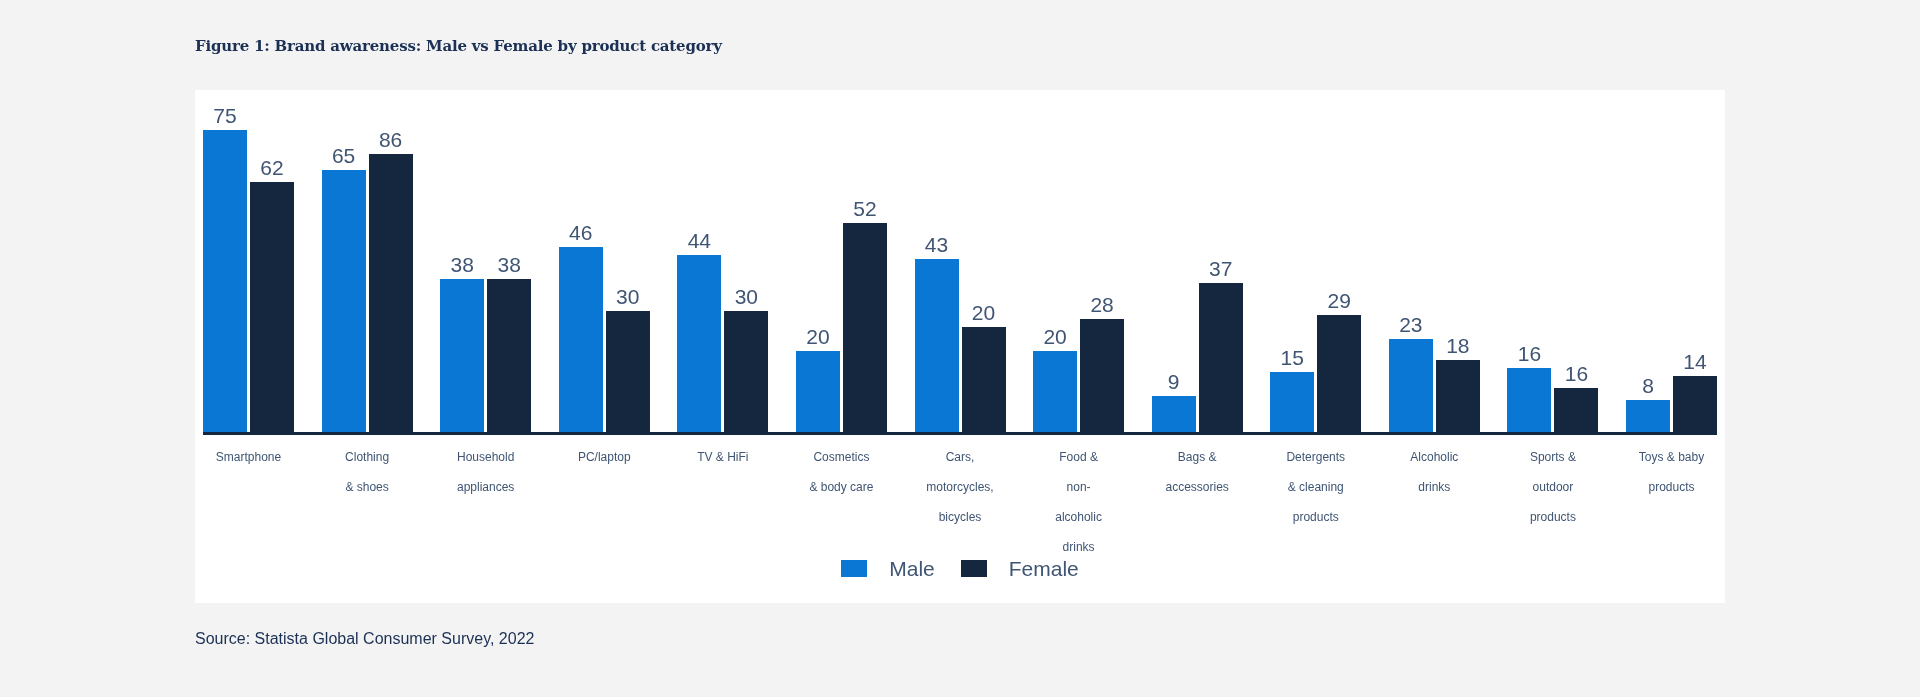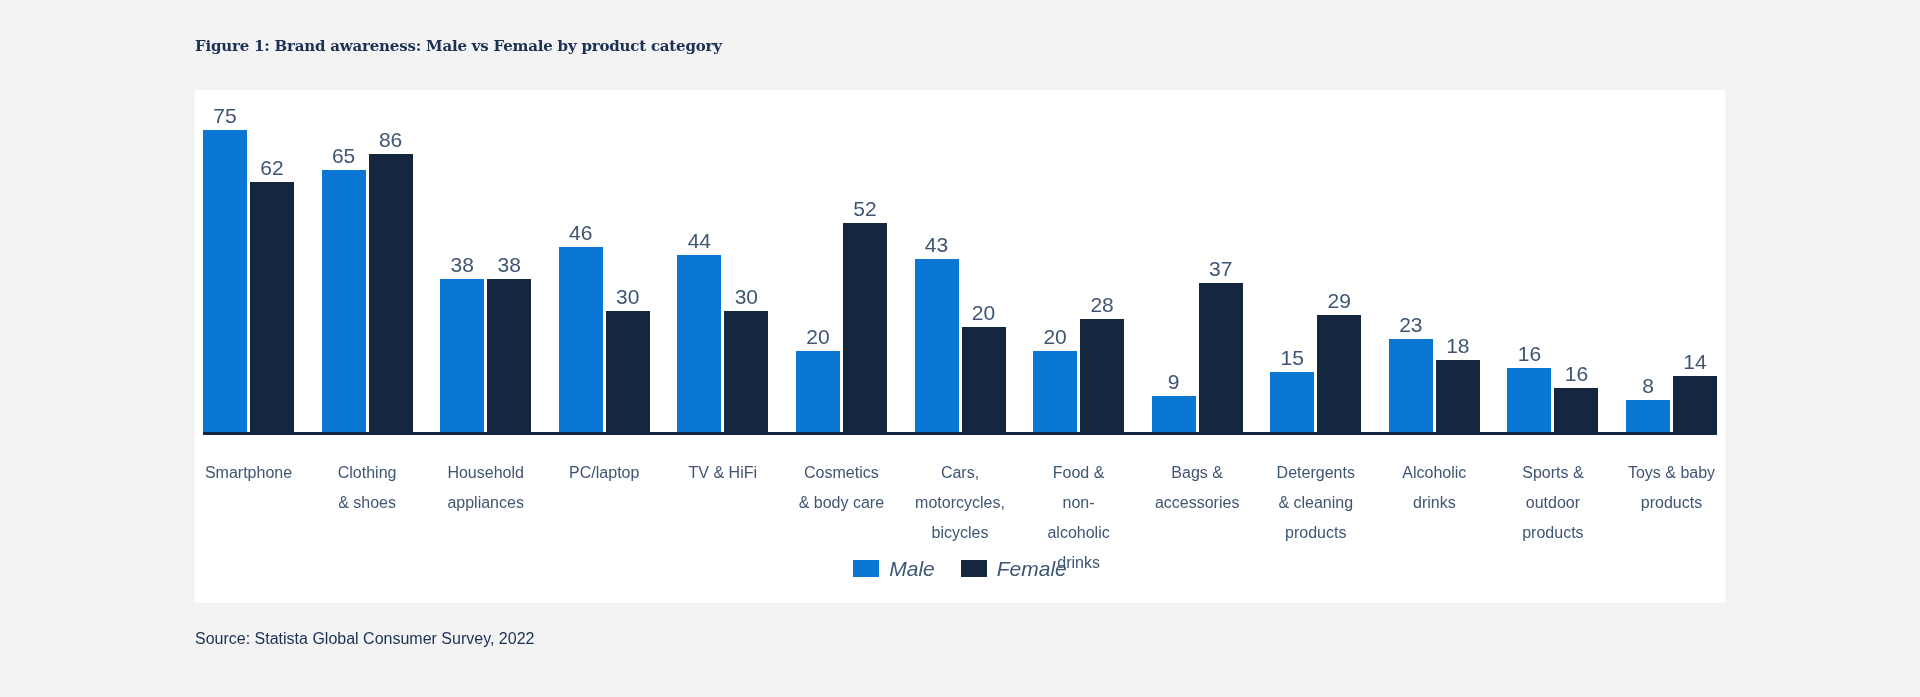--- a/index.html
+++ b/index.html
@@ -89,44 +89,43 @@
   
   #category-labels {
     position: absolute;
     left: 8px;
     top: 352px;
     width: 1514px;
     height: 120px;
   }
   .cat-label {
     position: absolute;
-    top: 16px;
+    top: 0;
     text-align: center;
-    font-size: 16px;
+    font-size: 12px;
     line-height: 30px;
     color: #3f5573;
   }
   .cat-label div { white-space: nowrap; }
 
   
   #legend {
     position: absolute;
     left: 0;
     top: 468px;
     width: 100%;
     display: flex;
     justify-content: center;
     align-items: center;
     gap: 26px;
   }
   .legend-item {
     display: flex;
     align-items: center;
-    gap: 10px;
-    font-style: italic;
+    gap: 22px;
   }
   .legend-swatch {
     width: 26px;
     height: 17px;
     display: block;
   }
   .legend-text {
     font-size: 21px;
     color: #3f5573;
     line-height: 1;

